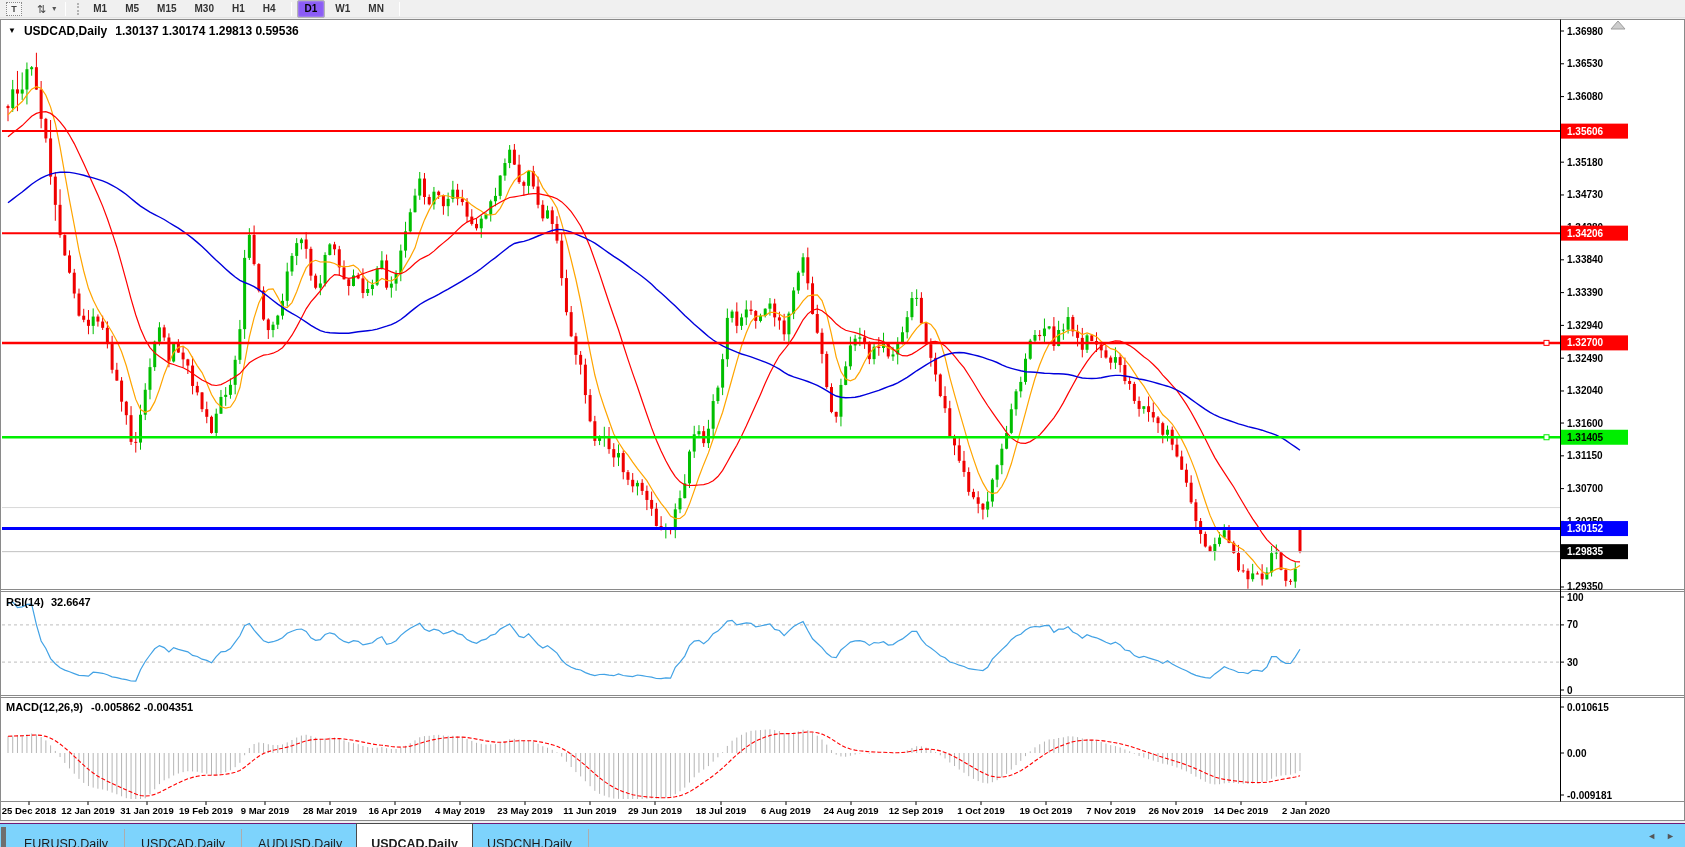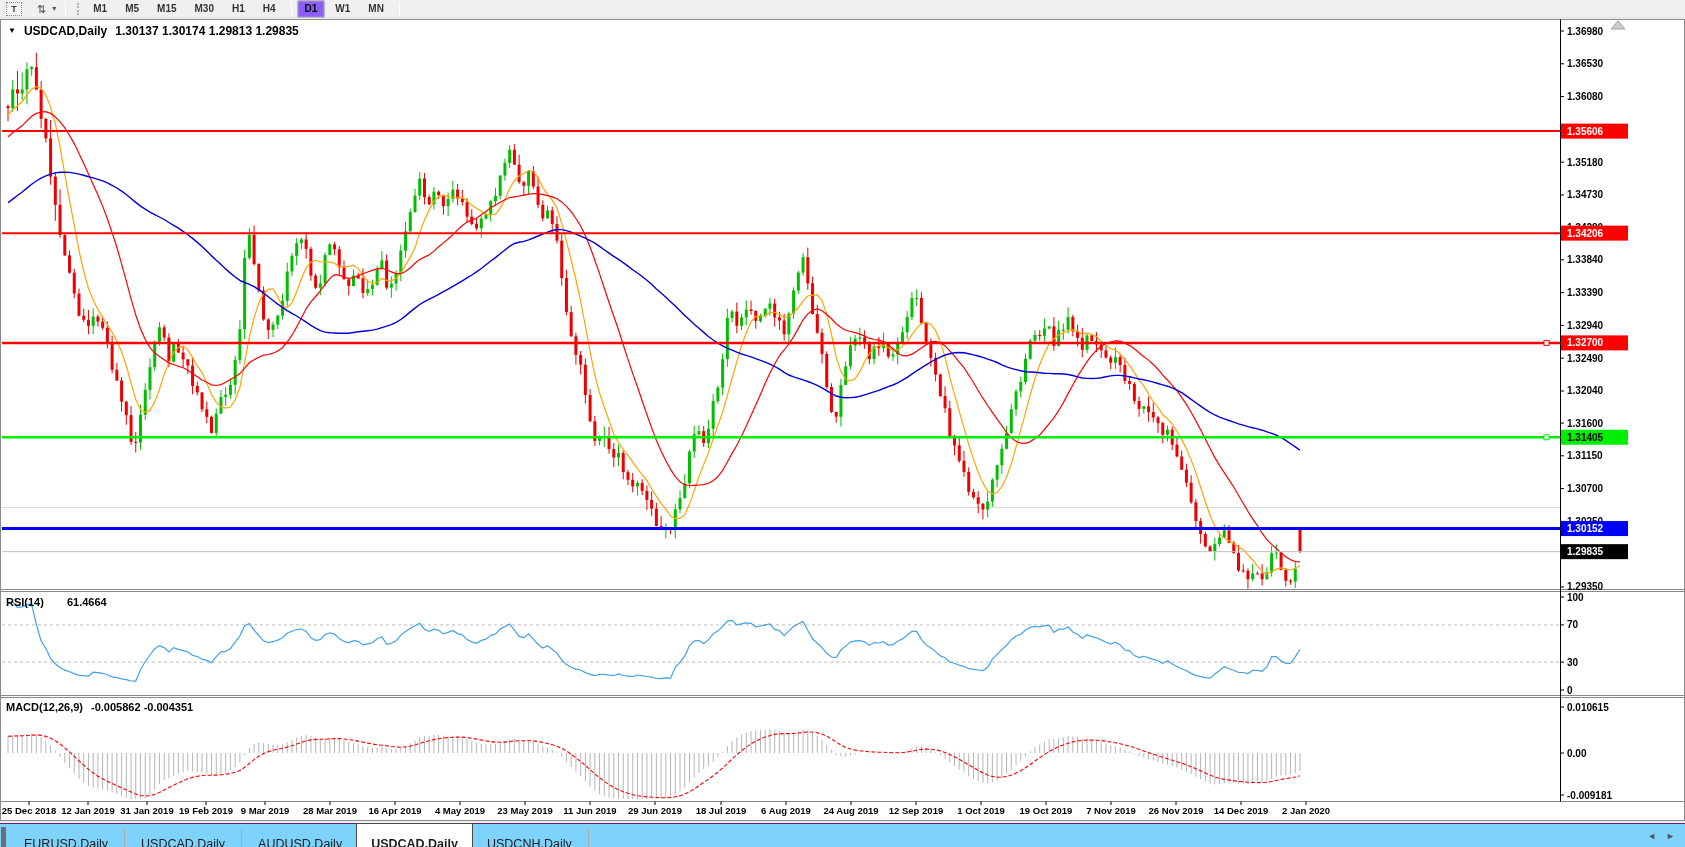--- a/index.html
+++ b/index.html
@@ -22,21 +22,21 @@
   
   #chart-svg{position:absolute;top:0;left:0;z-index:1}
   .ax{font:700 10px "Liberation Sans",sans-serif;fill:#000}
   .axw{font:700 10px "Liberation Sans",sans-serif;fill:#fff}
   .dt{font:700 9.5px "Liberation Sans",sans-serif;fill:#000;text-anchor:middle}
 
   
   .overlay{position:absolute;z-index:3;display:flex;gap:8px;align-items:center;color:#000;white-space:nowrap}
   #title{top:24px;left:8px;font-size:12px;font-weight:700}
   #title .tri{font-size:8px;position:relative;top:-1px}
-  #rsi-label{top:596px;left:6px;font-size:11px;font-weight:700;gap:23px}
+  #rsi-label{top:596px;left:6px;font-size:11px;font-weight:700;gap:7px}
   #macd-label{top:701px;left:6px;font-size:11px;font-weight:700;}
 
   
   #tabbar{position:absolute;top:823px;left:0;width:1685px;height:41px;background:#7dd3fc;
     border-top:1px solid #701a75;display:flex;align-items:stretch;z-index:4}
   #tab-grip{width:5px;background:#6f6f6f;margin:3px 4px 3px 1px}
   .tab{padding:0 14px;font-size:12.5px;color:#1c1c1c;display:flex;align-items:center}
   .tab.active{background:#fff;border:1px solid #4a4a4a;border-bottom:none;font-weight:700;margin-top:-1px}
   .tabsep{width:1px;background:#adadad;margin:5px 2px}
   #tab-arrows{position:absolute;right:10px;top:0;height:24px;display:flex;align-items:center;gap:10px;
@@ -1025,25 +1025,25 @@
       <line x1="1241" y1="801.5" x2="1241" y2="805" stroke="#000"></line>
       <text x="1241" y="814" class="dt">14 Dec 2019</text>
       <line x1="1306" y1="801.5" x2="1306" y2="805" stroke="#000"></line>
       <text x="1306" y="814" class="dt">2 Jan 2020</text>
     </g>
   </svg>
 
 <div id="title" class="overlay">
   <span class="tri">▼</span>
   <span>USDCAD,Daily</span>
-  <span>1.30137 1.30174 1.29813 1.29835</span>
+  <span>1.30137 1.30174 1.29813 0.59536</span>
 </div>
 <div id="rsi-label" class="overlay">
   <span>RSI(14)</span>
-  <span>61.4664</span>
+  <span>32.6647</span>
 </div>
 <div id="macd-label" class="overlay">
   <span>MACD(12,26,9)</span>
   <span>-0.005862 -0.004351</span>
 </div>
 
 <div id="tabbar">
   <div id="tab-grip"></div>
   <div id="tabs" style="display:flex;align-items:stretch">
       <div class="tab">EURUSD,Daily</div>

